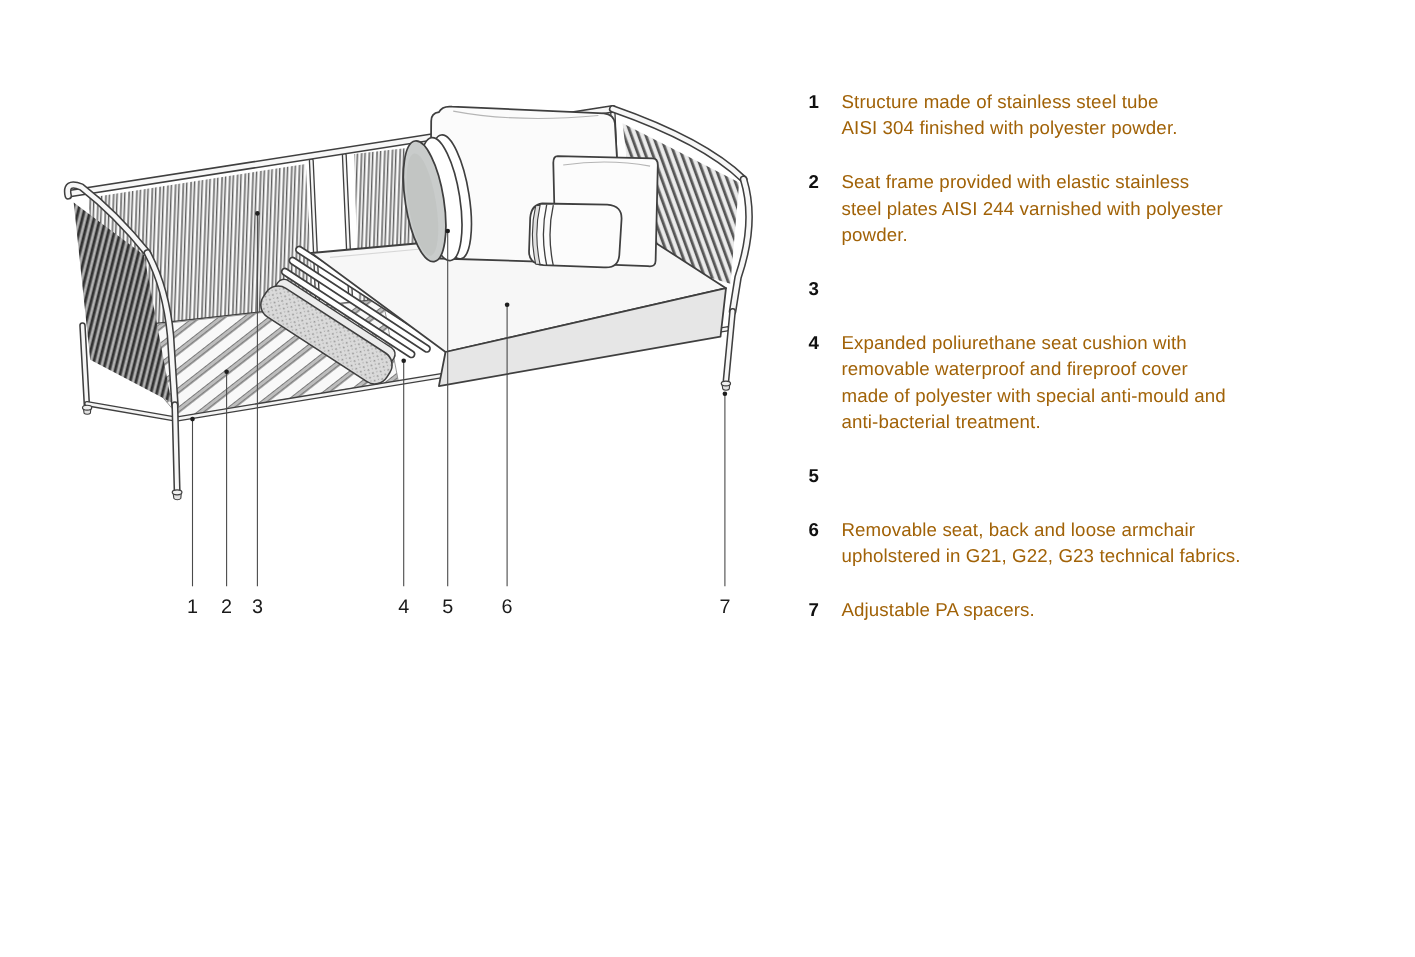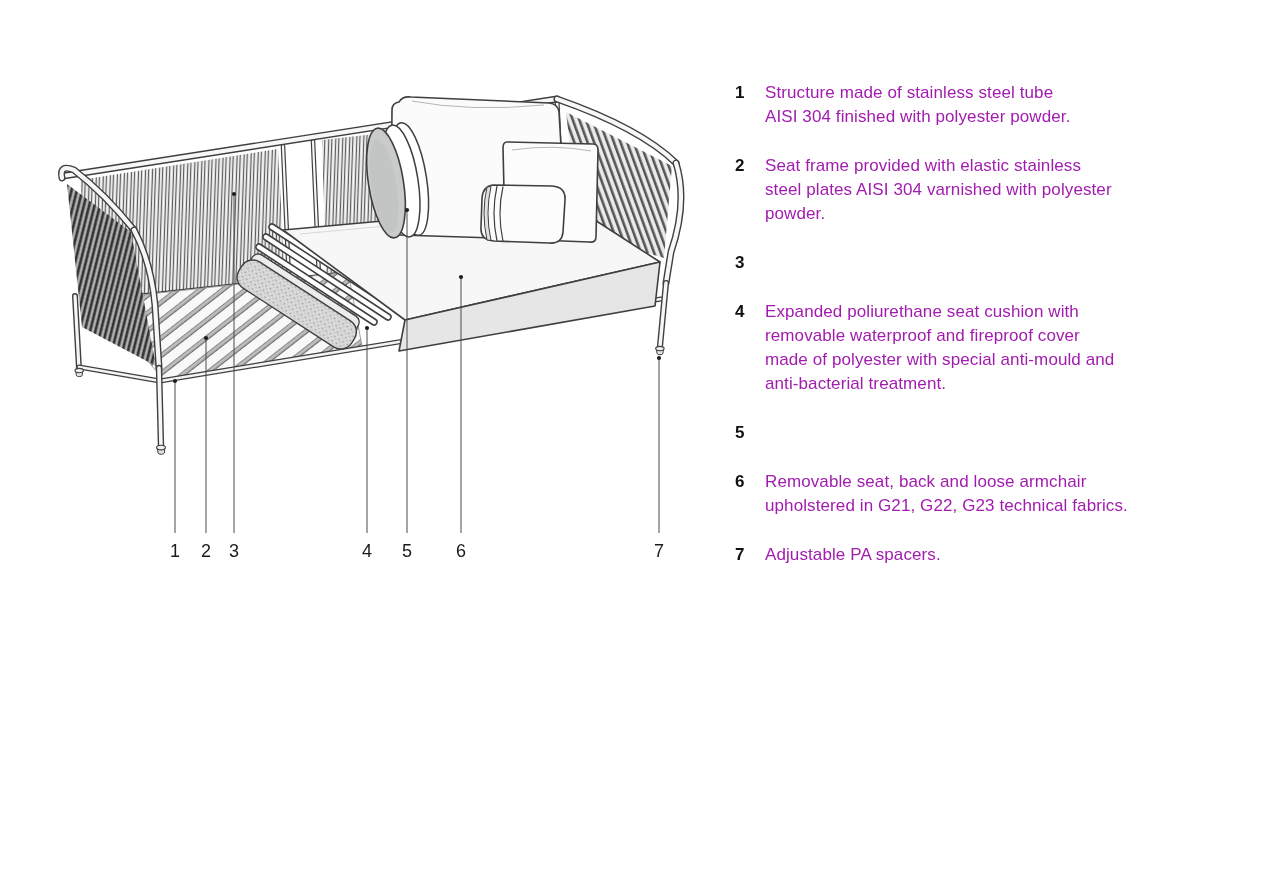--- a/index.html
+++ b/index.html
@@ -3,21 +3,21 @@
 <meta charset="utf-8">
 <style>
   html,body{margin:0;padding:0;background:#ffffff;}
   .page{position:relative;width:1286px;height:870px;background:#ffffff;overflow:hidden;
         font-family:"Liberation Sans","DejaVu Sans",sans-serif;color:#1a1a1a;}
   .diagram{position:absolute;left:0;top:0;width:720px;height:580px;}
   .diagram svg{display:block;}
   .specs{position:absolute;left:735px;top:81px;width:452px;}
   .spec-item{display:flex;margin-bottom:25px;}
   .spec-num{width:30px;flex:0 0 30px;font-size:17px;line-height:24px;font-weight:700;color:#111;}
-  .spec-text{font-size:17px;line-height:24px;white-space:pre-line;color:#a21caf;letter-spacing:0.1px;}
+  .spec-text{font-size:17px;line-height:24px;white-space:pre-line;color:#a16207;letter-spacing:0.1px;}
   .callout-label{font-size:18px;fill:#1a1a1a;}
 </style>
 </head>
 <body>
 
 <div class="page">
 
   <div class="diagram">
     <svg width="720" height="580" viewBox="0 0 720 580" xmlns="http://www.w3.org/2000/svg">
       <defs>
@@ -193,21 +193,21 @@
 
   <div class="specs">
       <div class="spec-item">
         <div class="spec-num">1</div>
         <div class="spec-text">Structure made of stainless steel tube
 AISI 304 finished with polyester powder.</div>
       </div>
       <div class="spec-item">
         <div class="spec-num">2</div>
         <div class="spec-text">Seat frame provided with elastic stainless
-steel plates AISI 304 varnished with polyester
+steel plates AISI 244 varnished with polyester
 powder.</div>
       </div>
       <div class="spec-item">
         <div class="spec-num">3</div>
       </div>
       <div class="spec-item">
         <div class="spec-num">4</div>
         <div class="spec-text">Expanded poliurethane seat cushion with
 removable waterproof and fireproof cover
 made of polyester with special anti-mould and

